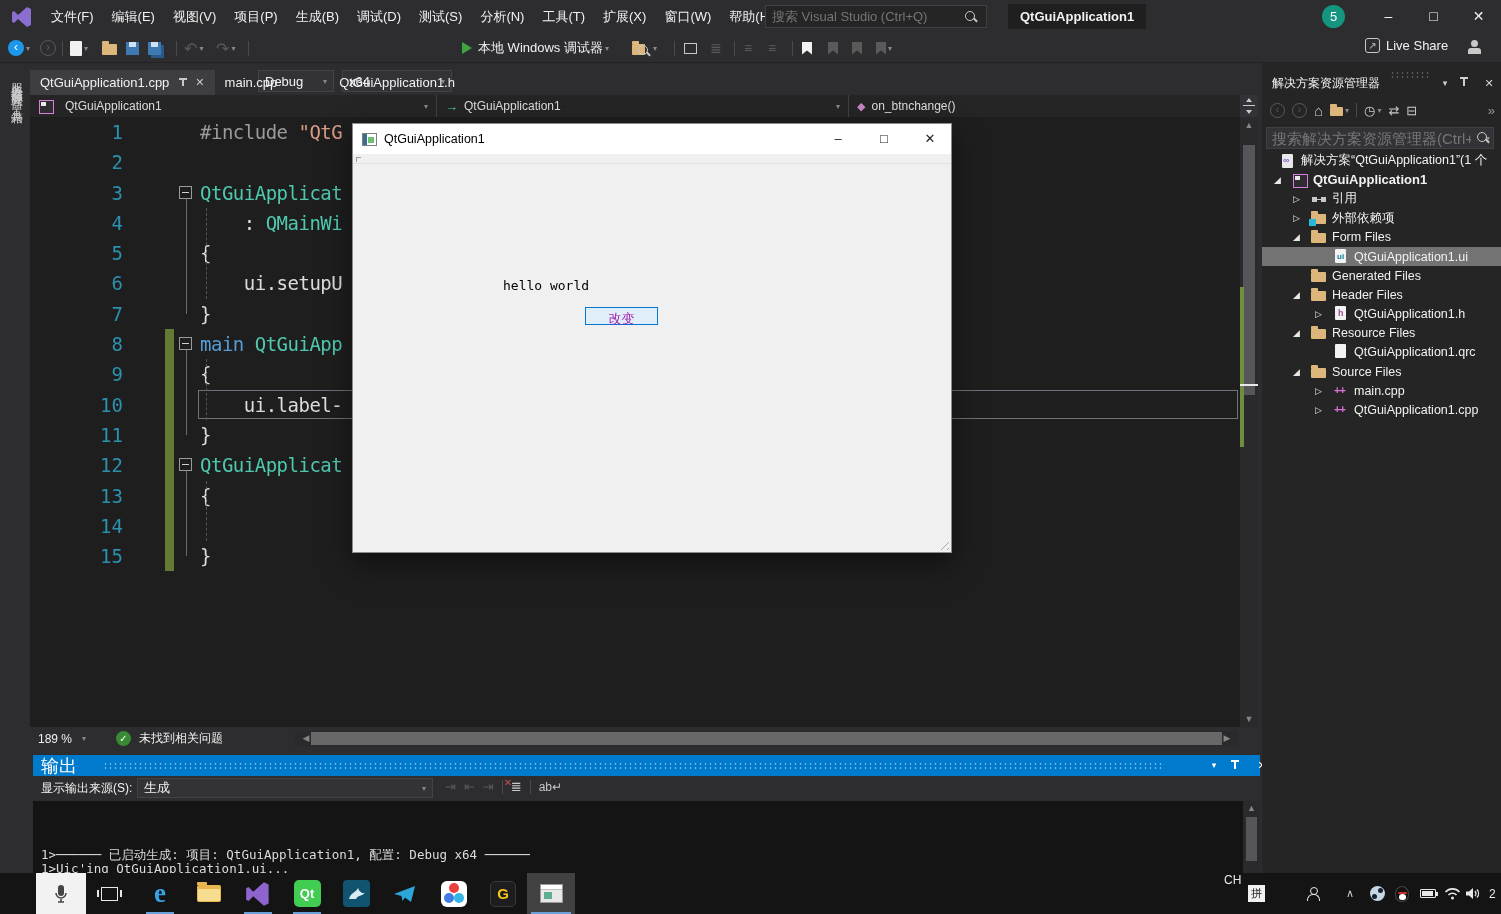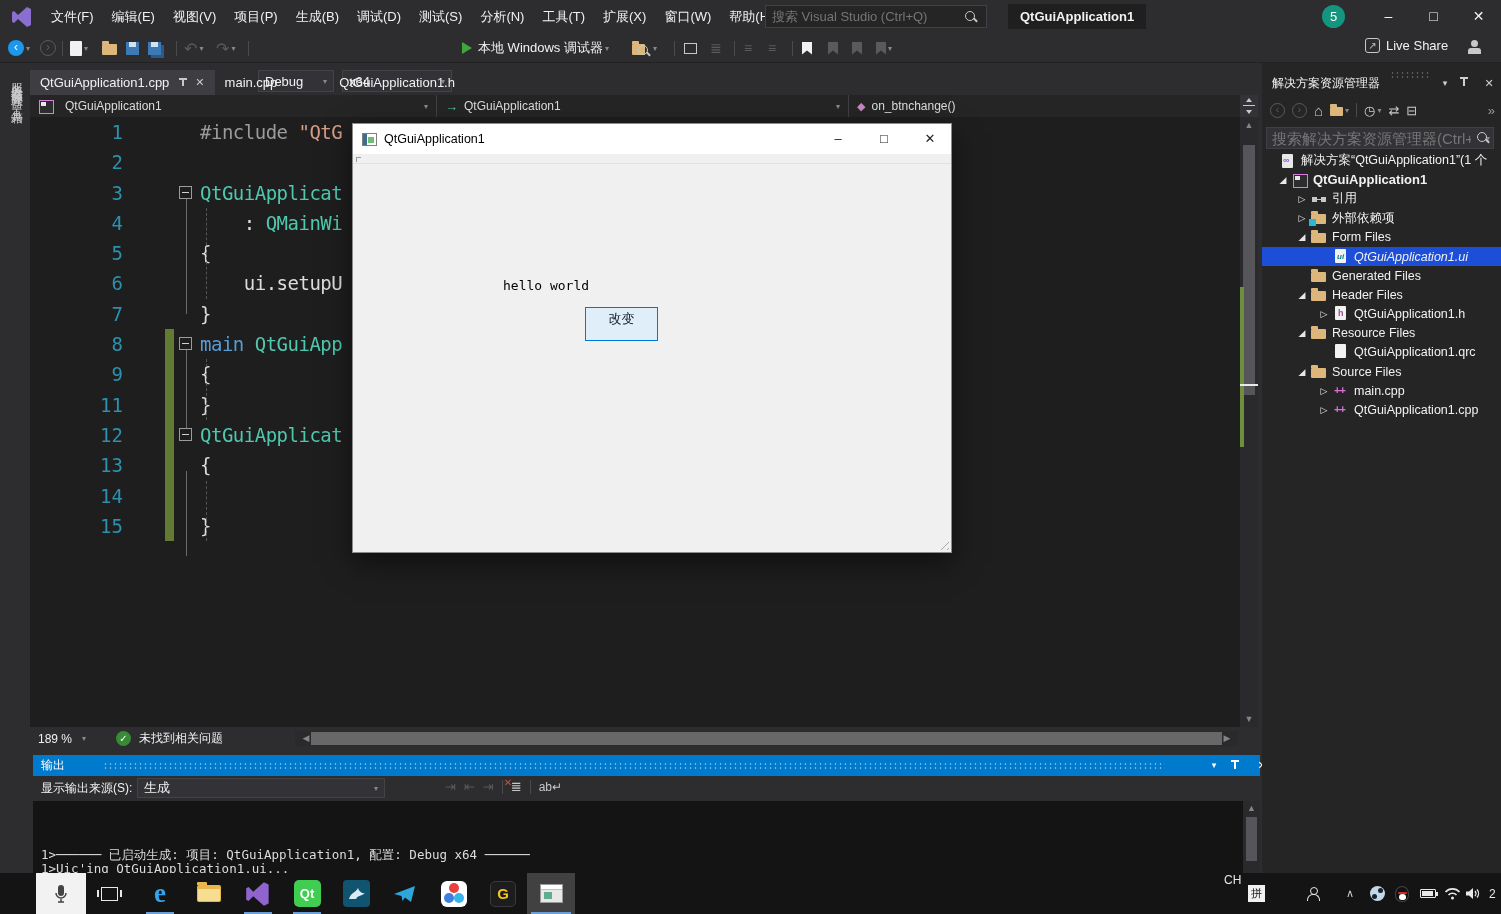--- a/index.html
+++ b/index.html
@@ -104,29 +104,29 @@
   .estatus{left:30px;top:727px;width:1228px;height:23px;background:#2d2d30;display:flex;align-items:center;font-size:12px;}
   .zoomdd{display:flex;align-items:center;padding:0 8px;color:#f1f1f1;}
   .okcirc{width:15px;height:15px;border-radius:50%;background:#388a34;color:#fff;font-size:10px;text-align:center;line-height:15px;margin:0 8px 0 22px;}
   .hsb{position:absolute;left:265px;right:20px;top:4px;height:15px;background:#2a2a2d;}
   .hsb-thumb{position:absolute;left:16px;right:16px;top:1px;bottom:1px;background:#686868;}
   .hsb .sb-arrow{top:2px;}
 
   
   .output{left:33px;top:755px;width:1227px;height:118px;background:#1b1b1c;}
   .ohead{position:absolute;left:0;top:0;right:0;height:21px;background:#007acc;display:flex;align-items:center;}
-  .ohead .t{font-size:12px;padding:0 8px;color:#fff;}
+  .ohead .t{font-size:18px;padding:0 8px;color:#fff;}
   .odots{position:absolute;left:70px;right:95px;top:7px;height:8px;
          background-image:radial-gradient(rgba(255,255,255,.45) 1px,transparent 1.2px);background-size:5px 4px;}
   .oicon{position:absolute;top:0;width:22px;height:21px;color:#fff;text-align:center;line-height:21px;font-size:11px;}
   .opin{position:absolute;top:4px;}
   .opin::before{content:"";position:absolute;left:5px;top:1px;width:2px;height:9px;background:#fff;}
   .opin::after{content:"";position:absolute;left:2px;top:1px;width:8px;height:2px;background:#fff;}
   .obar{position:absolute;left:0;top:21px;right:0;height:25px;background:#2d2d30;display:flex;align-items:center;font-size:12px;}
-  .osel{position:absolute;left:104px;top:2px;width:248px;}
+  .osel{position:absolute;left:104px;top:2px;width:296px;}
   .oicons{position:absolute;left:412px;top:3px;display:flex;gap:8px;align-items:center;}
   .og{color:#5a5a5a;font-size:13px;}
   .oclear{position:relative;color:#c8c8c8;font-size:13px;}
   .oclear::before{content:"✕";color:#c0504d;position:absolute;left:-7px;top:-2px;font-size:10px;}
   .obody{position:absolute;left:0;top:46px;right:17px;bottom:0;background:#141414;
          font:12.5px "DejaVu Sans Mono",monospace;color:#dcdcdc;padding:3px 0 0 8px;line-height:14.5px;white-space:pre;}
   .ovsb{position:absolute;right:0;top:46px;width:17px;bottom:0;background:#2a2a2d;}
   .ovsb .vsb-thumb{left:3px;width:11px;}
 
   
@@ -138,23 +138,23 @@
   .seicon{position:absolute;top:9px;width:20px;height:22px;color:#d0d0d0;text-align:center;line-height:22px;font-size:11px;}
   .sepin{position:absolute;top:14px;}
   .sepin::before{content:"";position:absolute;left:4px;top:0;width:2px;height:9px;background:#d0d0d0;}
   .sepin::after{content:"";position:absolute;left:1px;top:0;width:8px;height:2px;background:#d0d0d0;}
   .setools{position:absolute;left:0;top:33px;right:0;height:28px;display:flex;align-items:center;gap:7px;padding-left:8px;font-size:13px;color:#c8c8c8;}
   .sc{width:15px;height:15px;border-radius:50%;border:1.5px solid #5a5a5a;color:#5a5a5a;font-size:10px;line-height:12px;text-align:center;}
   .sesearch{position:absolute;left:4px;top:64px;width:228px;height:22px;background:#333337;border:1px solid #3f3f46;
             display:flex;align-items:center;}
   .sesearch input{flex:1;background:transparent;border:none;outline:none;color:#808080;font-size:15px;padding:0 5px;
             font-family:"Liberation Sans",sans-serif;}
-  .tree{position:absolute;left:0;top:88px;right:0;text-align:center;}
+  .tree{position:absolute;left:0;top:88px;right:0;}
   .trow{display:flex;align-items:center;height:19.2px;font-size:12.5px;color:#f1f1f1;white-space:nowrap;}
-  .trow.sel{background:#1d4ed8;font-style:italic;}
+  .trow.sel{background:#737373;}
   .trow.lvl0{padding-left:18px;}.trow.lvl1{padding-left:12px;}.trow.lvl2{padding-left:31px;}.trow.lvl3{padding-left:53px;}
   .tarrow{width:18px;flex:none;font-size:9px;color:#e8e8e8;}
   .tarrow.col::before{content:"▷";}
   .tarrow.exp::before{content:"◢";}
   .tarrow.none{width:0;}
   .ticon{width:21px;flex:none;position:relative;height:16px;}
   .tlabel.bold{font-weight:bold;font-size:13px;}
   .i-folder::before,.i-depfolder::before{content:"";position:absolute;left:0;top:4px;width:15px;height:10px;background:#dcb67a;border-radius:1px;}
   .i-folder::after,.i-depfolder::after{content:"";position:absolute;left:0;top:1px;width:7px;height:3px;background:#dcb67a;border-radius:1px 1px 0 0;}
   .i-depfolder i{position:absolute;left:-2px;top:9px;width:7px;height:7px;background:#29b6d8;z-index:2;}
@@ -175,22 +175,22 @@
          border:1px solid #8c8c8c;box-shadow:0 10px 26px rgba(0,0,0,.5);}
   .qtitle{position:absolute;left:0;top:0;right:0;height:30px;background:#ffffff;display:flex;align-items:center;}
   .qico{width:15px;height:13px;border:1px solid #7f7f7f;background:#fff;margin:0 7px 0 9px;position:relative;}
   .qico::before{content:"";position:absolute;left:0;top:0;width:4px;height:11px;background:#3b6e8f;}
   .qico::after{content:"";position:absolute;left:5px;top:3px;width:6px;height:6px;background:#6fbf73;}
   .qtitle .t{font-size:12.5px;color:#000;}
   .qbtn{position:absolute;top:0;width:34px;height:30px;color:#222;text-align:center;line-height:30px;font-size:13px;font-weight:300;}
   .qmenustrip{position:absolute;left:0;top:30px;right:0;height:10px;background:#f0f0f0;border-bottom:1px solid #e2e2e2;}
   .qmenustrip::before{content:"";position:absolute;left:3px;top:3px;width:4px;height:4px;border-left:1px solid #9a9a9a;border-top:1px solid #9a9a9a;}
   .qlabel{position:absolute;left:150px;top:154px;font:13px "DejaVu Sans Mono",monospace;color:#000;}
-  .qbutton{position:absolute;left:232px;top:183px;width:73px;height:34px;background:#e0eef9;border:1px solid #0078d7;
-           font-size:13px;color:#0f172a;text-align:center;line-height:21px;font-family:"Liberation Sans",sans-serif;}
+  .qbutton{position:absolute;left:232px;top:183px;width:73px;height:18px;background:#e0eef9;border:1px solid #0078d7;
+           font-size:13px;color:#a21caf;text-align:center;line-height:21px;font-family:"Liberation Sans",sans-serif;}
   .qgrip{position:absolute;right:2px;bottom:2px;width:12px;height:12px;
          background:repeating-linear-gradient(135deg,transparent 0 3px,#a8a8a8 3px 4px);
          clip-path:polygon(100% 0,100% 100%,0 100%);}
 
   
   .taskbar{left:0;top:873px;width:1501px;height:41px;background:#141414;z-index:60;}
   .tbtn{position:absolute;top:0;height:41px;display:flex;align-items:center;justify-content:center;}
   .underline{position:absolute;left:9px;right:9px;bottom:0;height:2px;background:#6a9fd8;}
   .micbtn{left:36px;width:50px;background:#f2f2f2;}
   .tview{position:relative;width:17px;height:14px;border:1.5px solid #e8e8e8;}
@@ -421,20 +421,27 @@
           <span class="fold"></span>
           <span class="ctext"><span><span class="tok kw">main </span><span class="tok type">QtGuiApp</span></span></span>
         </div>
         <div class="cline">
           <span class="ln">9</span>
           <span class="cbar"></span>
 
           <span class="ctext"><span><span class="tok txt">{</span></span></span>
         </div>
         <div class="cline">
+          <span class="ln">10</span>
+          <span class="cbar"></span>
+          <span class="curbox"></span>
+
+          <span class="ctext"><span><span class="tok txt">    ui.label-</span></span></span>
+        </div>
+        <div class="cline">
           <span class="ln">11</span>
           <span class="cbar"></span>
 
           <span class="ctext"><span><span class="tok txt">}</span></span></span>
         </div>
         <div class="cline">
           <span class="ln">12</span>
           <span class="cbar"></span>
 
           <span class="fold"></span>

